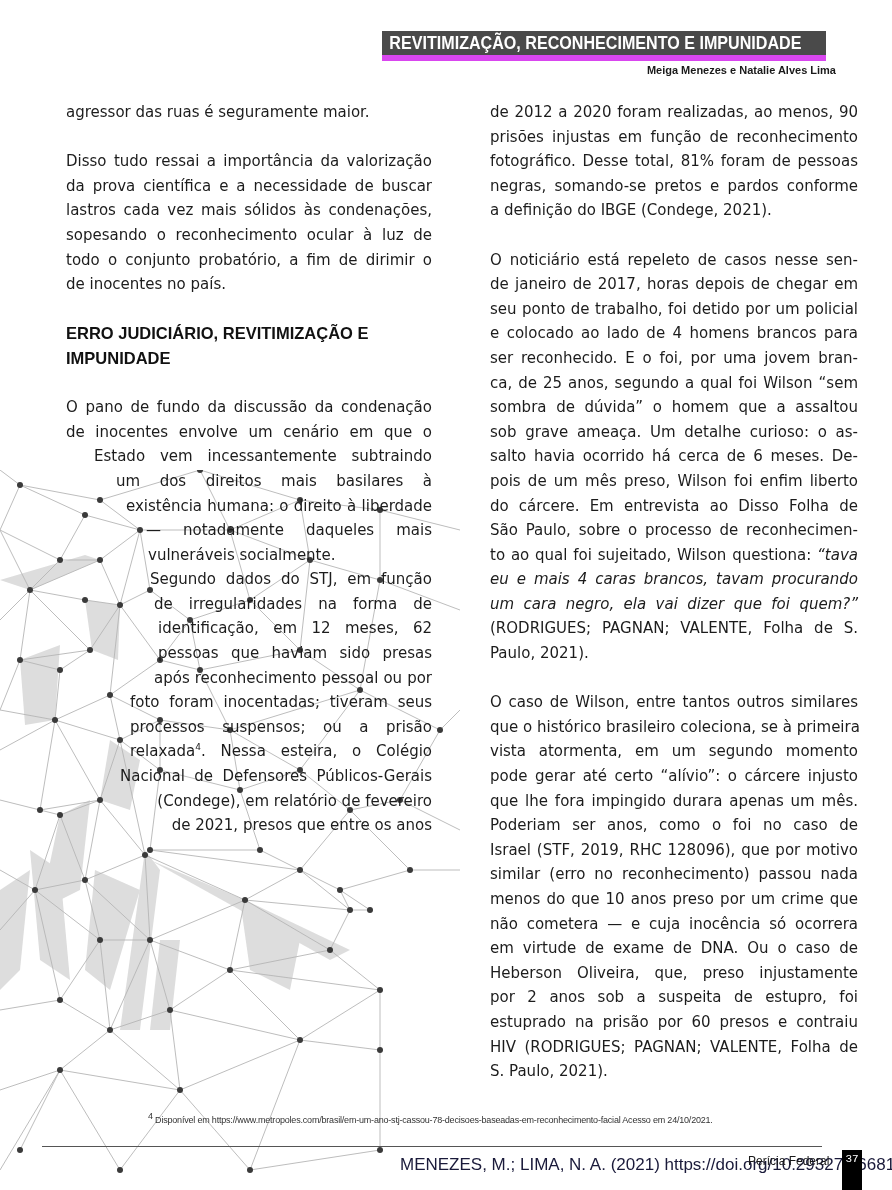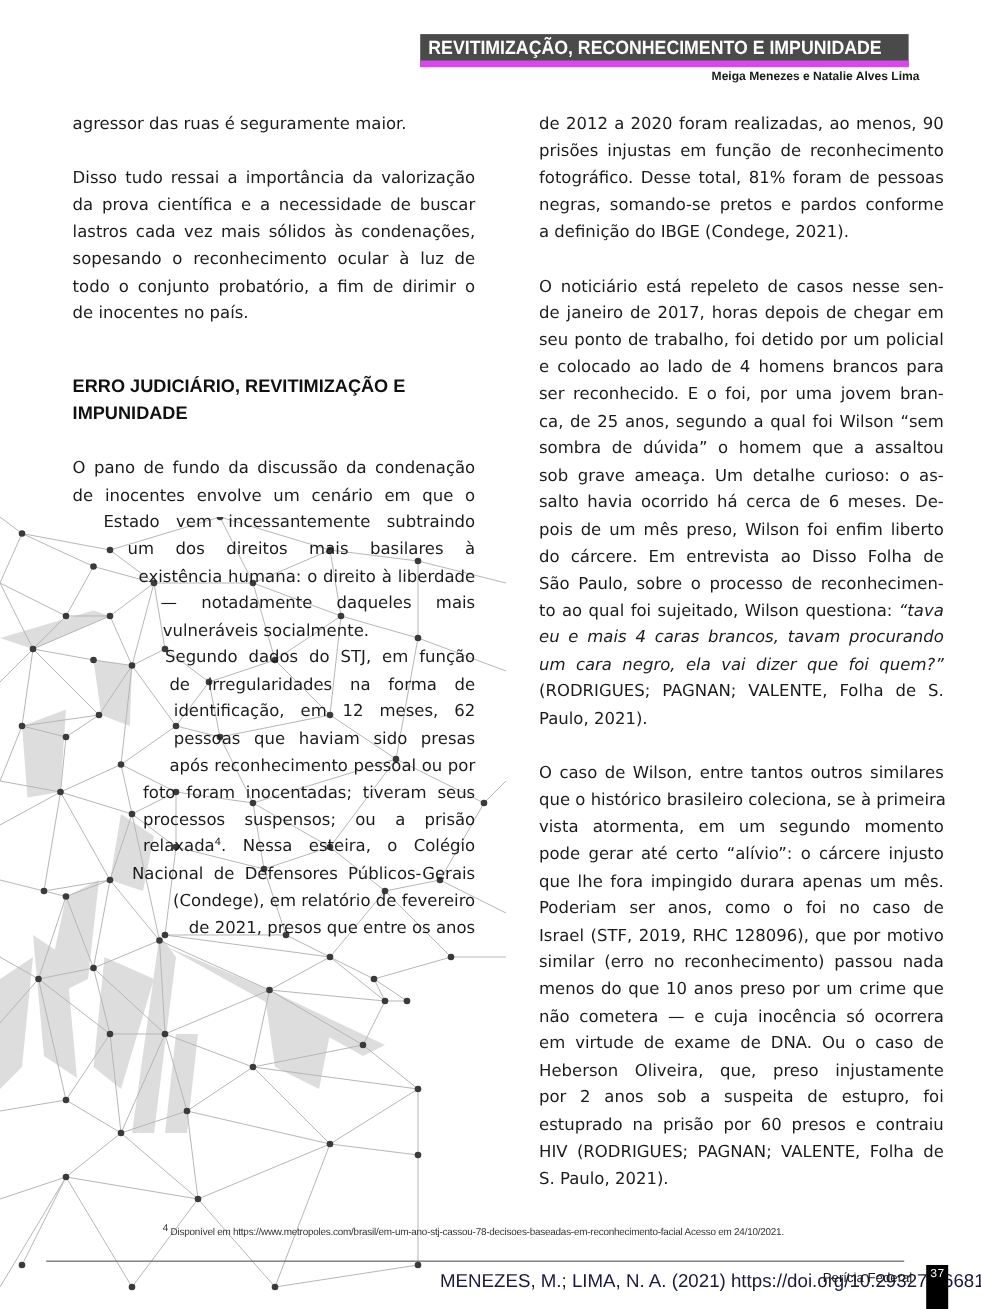--- a/index.html
+++ b/index.html
@@ -32,21 +32,21 @@
     position: absolute; z-index: 2;
     font-family: "DejaVu Sans", sans-serif; font-size: 15px; line-height: 24.6px;
     color: #1c1c1c; text-align: justify;
   }
   .col-left { left: 66px; top: 100px; width: 366px; }
   .col-right { left: 442px; top: 100px; width: 368px; margin-left: 48px; }
   .col p { margin: 0; }
   .gap { height: 24.6px; }
   .section-heading {
     font-family: "Liberation Sans", sans-serif; font-weight: bold; font-size: 16.5px;
-    line-height: 24.6px; text-align: left; color: #111; margin-top: 18px;
+    line-height: 24.6px; text-align: left; color: #111;
   }
   .line { display: block; text-align: justify; text-align-last: justify; white-space: nowrap; }
   .line.last { text-align-last: left; }
   .line.right { text-align: right; text-align-last: right; }
   .i1 { padding-left: 28px; }
   .i2 { padding-left: 50px; }
   .i3 { padding-left: 60px; }
   .i4 { padding-left: 64px; }
   .i5 { padding-left: 80px; }
   .i6 { padding-left: 82px; }

